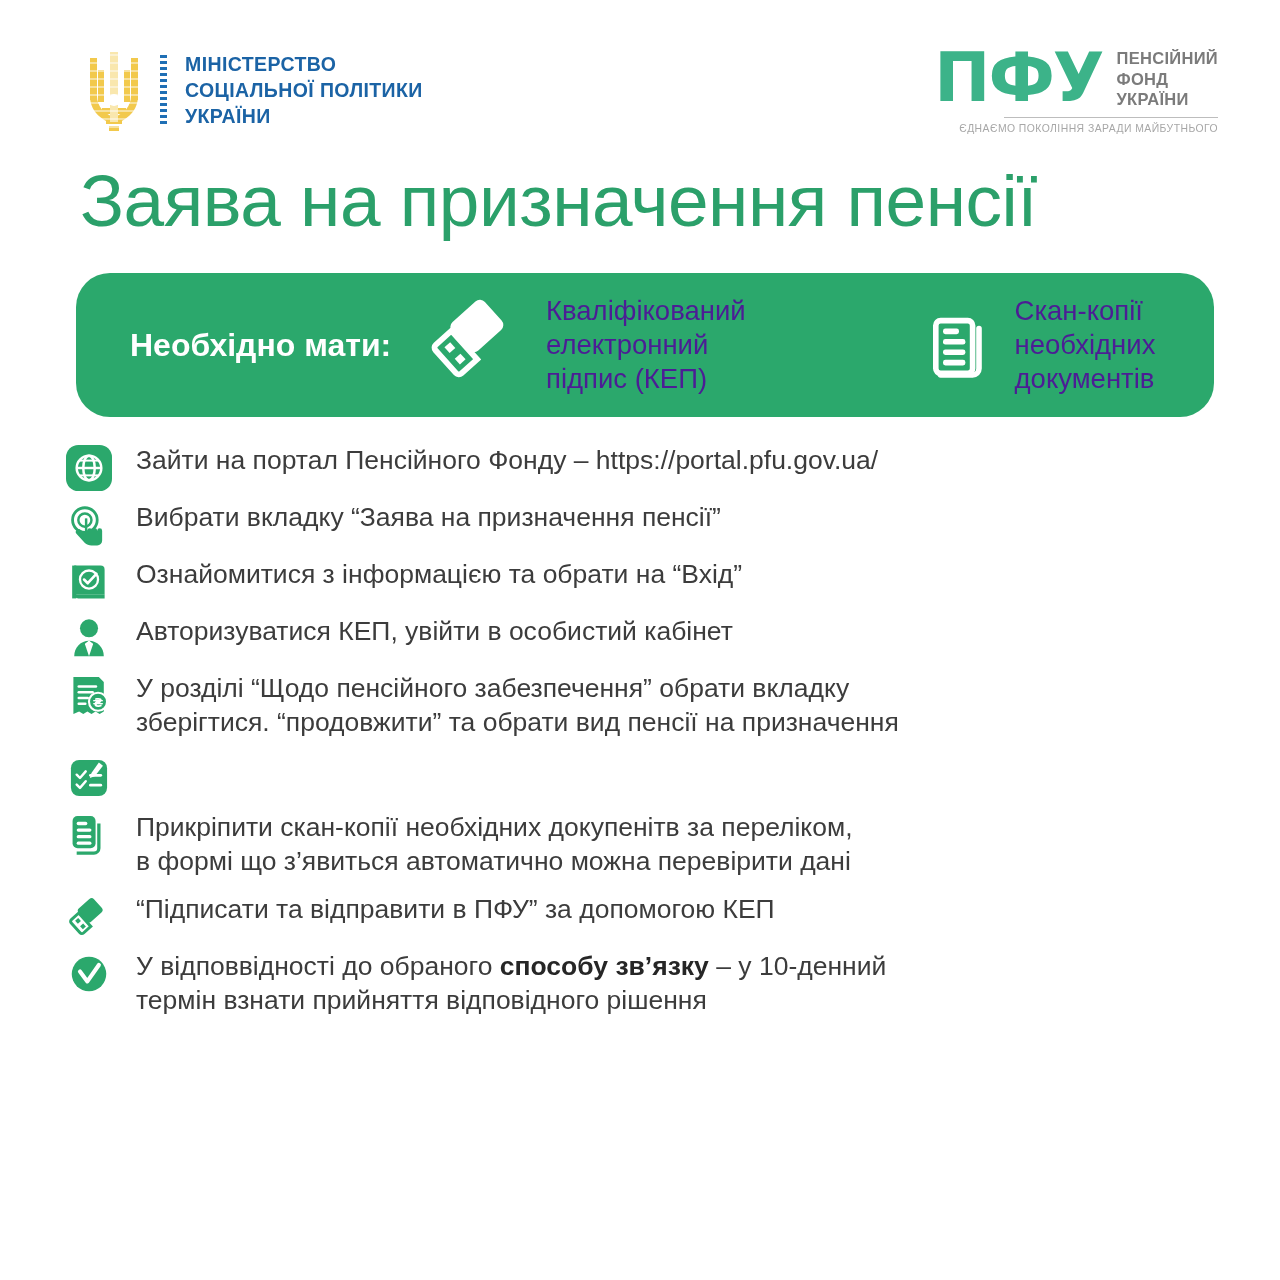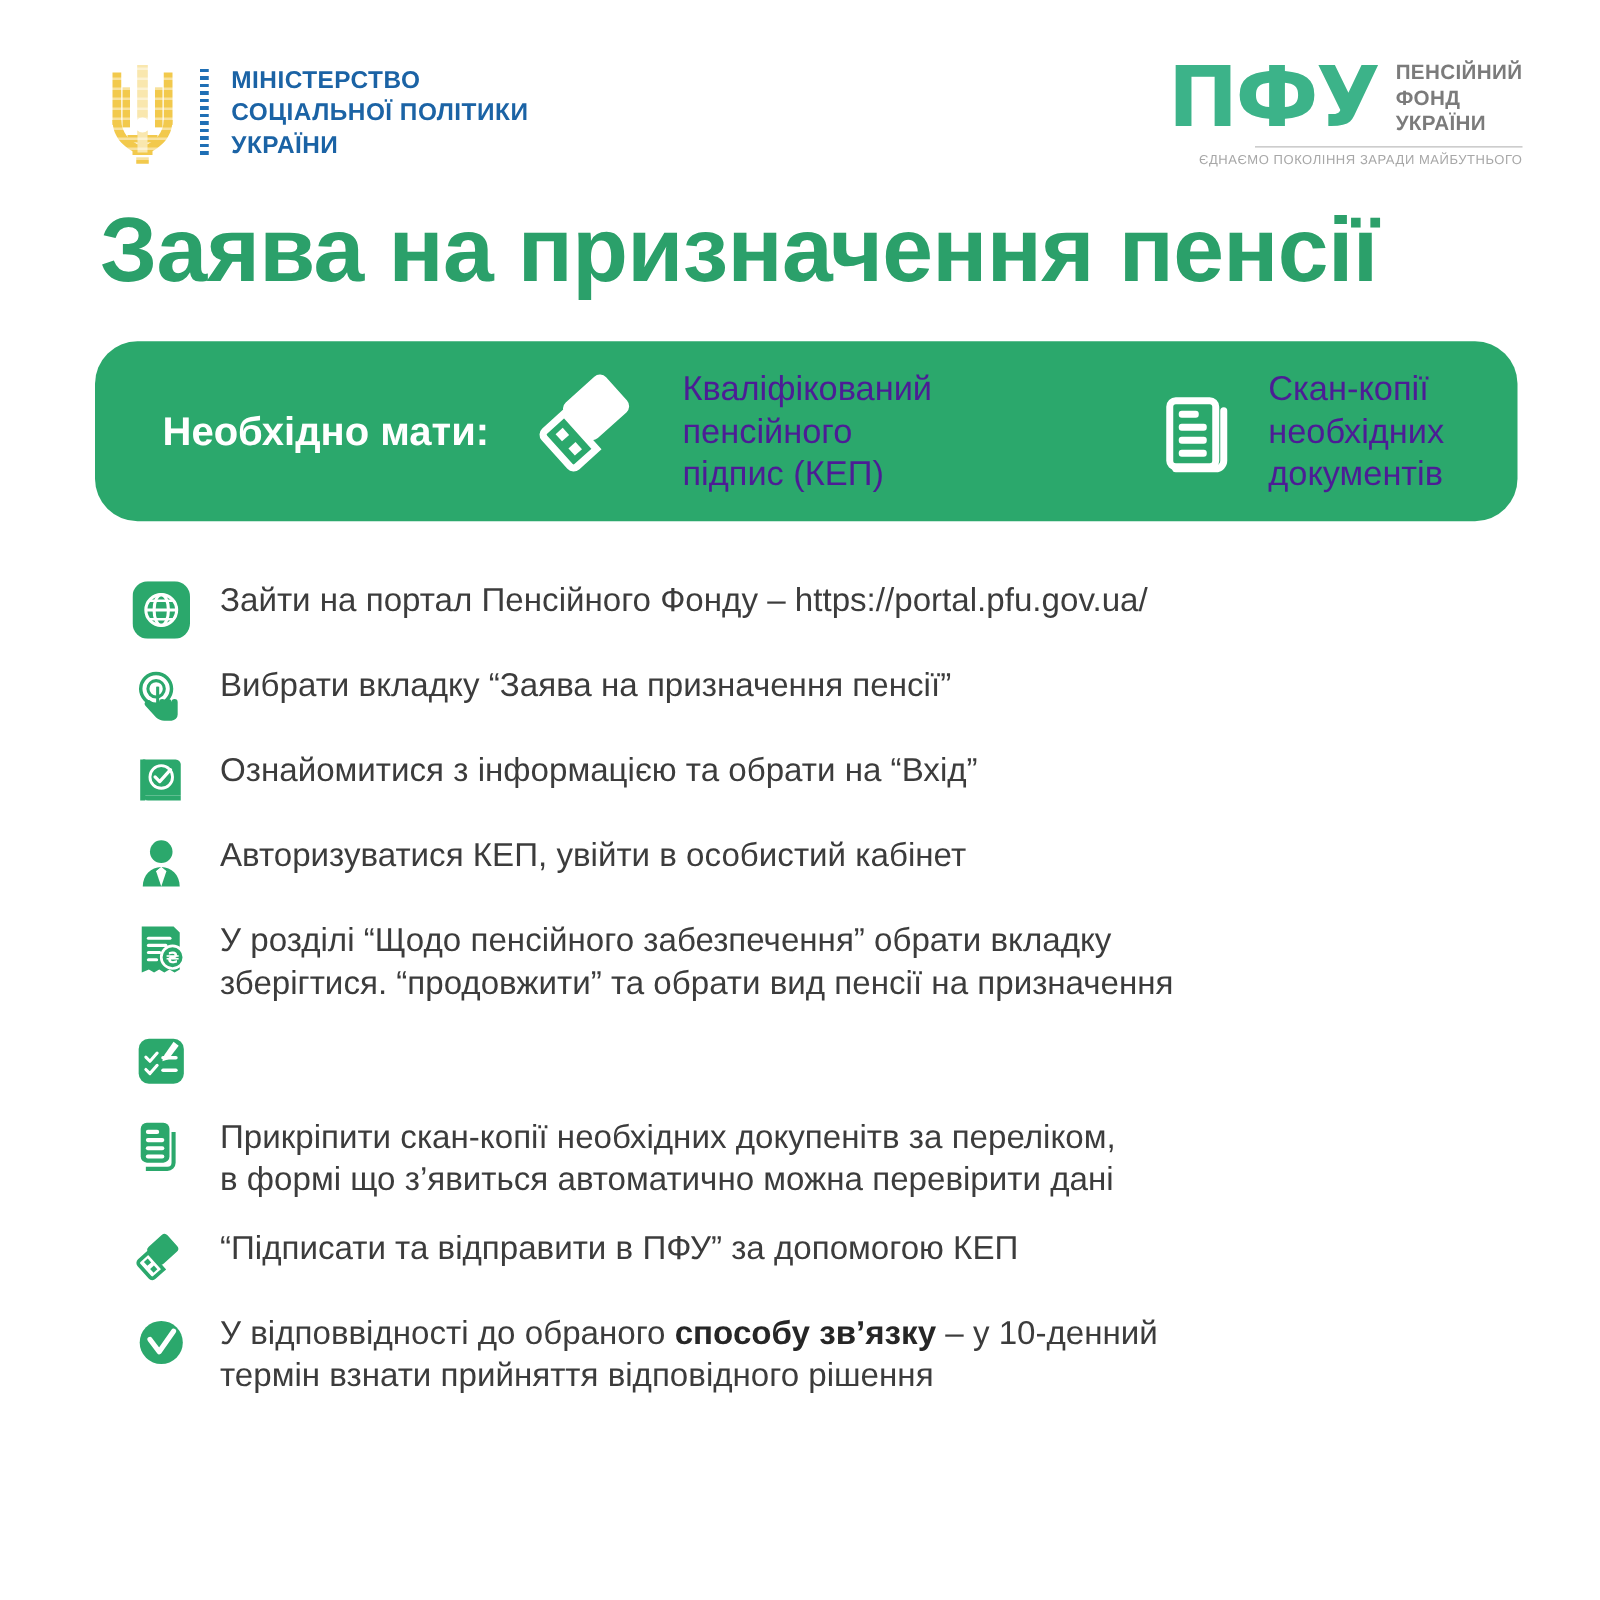--- a/index.html
+++ b/index.html
@@ -88,21 +88,21 @@
     color: #a7a7a7;
     font-size: 10.4px;
     letter-spacing: 0.45px;
     text-transform: uppercase;
     white-space: nowrap;
   }
 
   
   .title {
     color: #2ba06a;
-    font-weight: bold;
+    font-weight: normal;
     font-size: 73px;
     line-height: 1;
     letter-spacing: -0.5px;
     padding: 14px 0 0 80px;
     white-space: nowrap;
   }
 
   
   .banner {
     margin: 36px 66px 0 76px;
@@ -141,23 +141,22 @@
     line-height: 1.24;
     font-weight: 400;
   }
 
   
   .steps { padding: 26px 0 0 0; }
 
   .step {
     display: flex;
     align-items: flex-start;
-    padding: 0 40px 0 100px;
+    padding: 0 40px 0 60px;
     margin-bottom: 9px;
-    margin-top: 20px;
   }
 
   .step-icon {
     width: 58px;
     flex: none;
     display: flex;
     justify-content: center;
     padding-top: 2px;
   }
 
@@ -252,21 +251,21 @@
           <g transform="rotate(-42 50 50)" fill="#ffffff">
             <rect x="38" y="16" width="46" height="40" rx="7"></rect>
             <path d="M16 22 h22 v40 h-22 a4 4 0 0 1 -4 -4 v-32 a4 4 0 0 1 4 -4 z" fill="none" stroke="#ffffff" stroke-width="6"></path>
             <rect x="21" y="30" width="8" height="8"></rect>
             <rect x="21" y="46" width="8" height="8"></rect>
           </g>
         </svg>
       </span>
       <div class="banner-text">
         <div>Кваліфікований</div>
-        <div>пенсійного</div>
+        <div>електронний</div>
         <div>підпис (КЕП)</div>
       </div>
     </div>
 
     <div class="banner-item scan">
       <span class="banner-icon">
         <svg viewBox="0 0 100 100" width="80" height="80">
           <path d="M32 22 h34 a6 6 0 0 1 6 6 v54 a6 6 0 0 1 -6 6 h-34 a6 6 0 0 1 -6 -6 v-54 a6 6 0 0 1 6 -6 z" fill="none" stroke="#ffffff" stroke-width="7"></path>
           <path d="M80 32 v50 a8 8 0 0 1 -8 8 h-40" fill="none" stroke="#ffffff" stroke-width="7" stroke-linecap="round"></path>
           <rect x="35" y="32" width="20" height="7" rx="3" fill="#ffffff"></rect>

